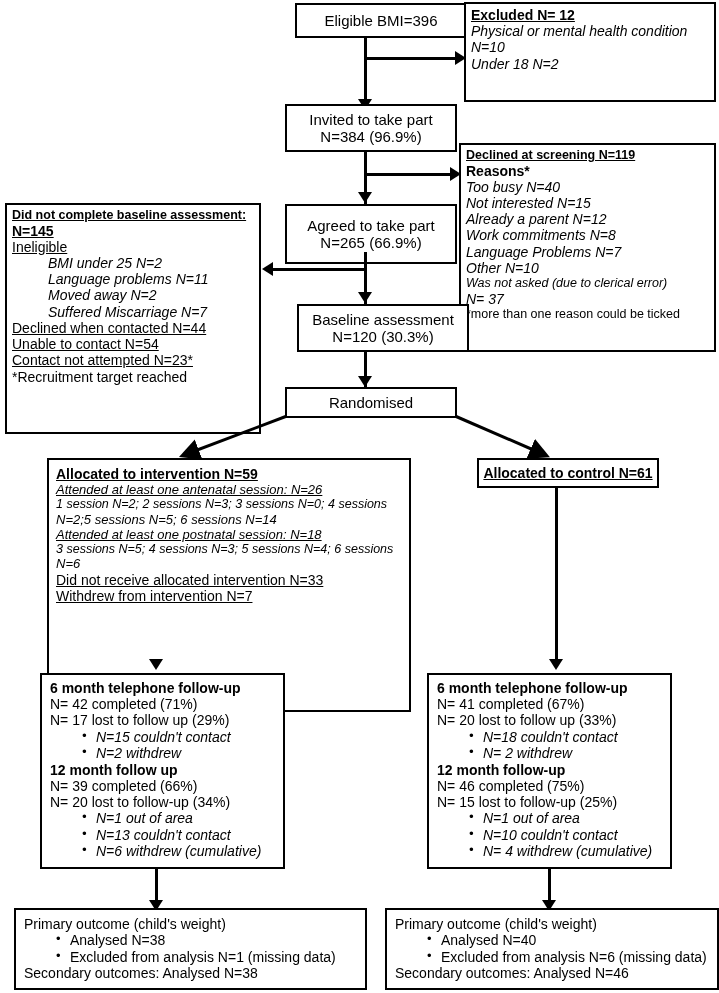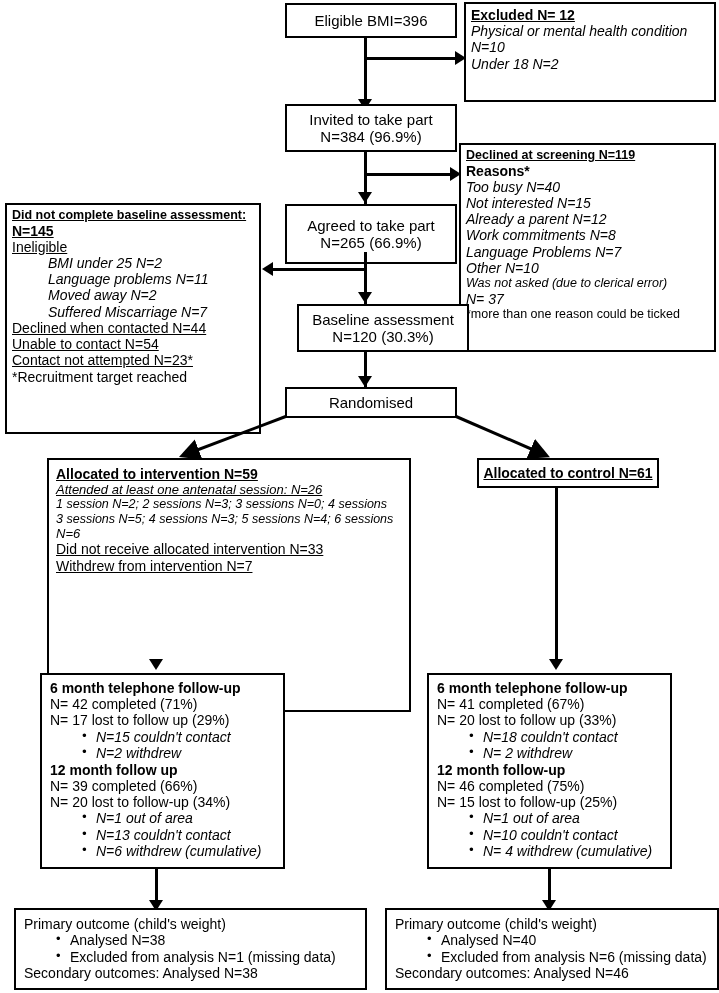--- a/index.html
+++ b/index.html
@@ -89,21 +89,21 @@
   .fs15 { font-size: 15px; }
   .fs14 { font-size: 14px; }
   .fs13 { font-size: 13px; margin-left: 44px; }
   .fs125 { font-size: 12.5px; }
 </style>
 </head>
 <body>
 
 <div id="canvas">
 
-  <div class="box center fs15" style="left:285px; top:3px; width:172px; height:35px;">
+  <div class="box center fs15" style="left:295px; top:3px; width:172px; height:35px;">
     <span class="ln">Eligible BMI=396</span>
   </div>
 
   <div class="box fs14" style="left:464px; top:2px; width:252px; height:100px;">
     <span class="ln bold und">Excluded N= 12</span>
     <span class="ln ital">Physical or mental health condition</span>
     <span class="ln ital">N=10</span>
     <span class="ln ital">Under 18 N=2</span>
   </div>
 
@@ -182,20 +182,22 @@
       </marker>
     </defs>
     <line x1="287" y1="1" x2="184" y2="40" stroke="#000000" stroke-width="3" marker-end="url(#ah)"></line>
     <line x1="455" y1="1" x2="545" y2="40" stroke="#000000" stroke-width="3" marker-end="url(#ah)"></line>
   </svg>
 
   <div class="box fs13" style="left:3px; top:458px; width:364px; height:254px; padding:6px 7px;">
     <span class="ln bold und fs14">Allocated to intervention N=59</span>
     <span class="ln ital und">Attended at least one antenatal session: N=26</span>
     <span class="ln ital fs125">1 session N=2; 2 sessions N=3; 3 sessions N=0; 4 sessions</span>
+    <span class="ln ital">N=2;5 sessions N=5; 6 sessions N=14</span>
+    <span class="ln ital und">Attended at least one postnatal session: N=18</span>
     <span class="ln ital fs125">3 sessions N=5; 4 sessions N=3; 5 sessions N=4; 6 sessions</span>
     <span class="ln ital">N=6</span>
     <span class="ln und fs14">Did not receive allocated intervention N=33</span>
     <span class="ln und fs14">Withdrew from intervention N=7</span>
   </div>
 
   <div class="box center fs14" style="left:477px; top:458px; width:182px; height:30px;">
     <span class="ln bold und">Allocated to control N=61</span>
   </div>
 

